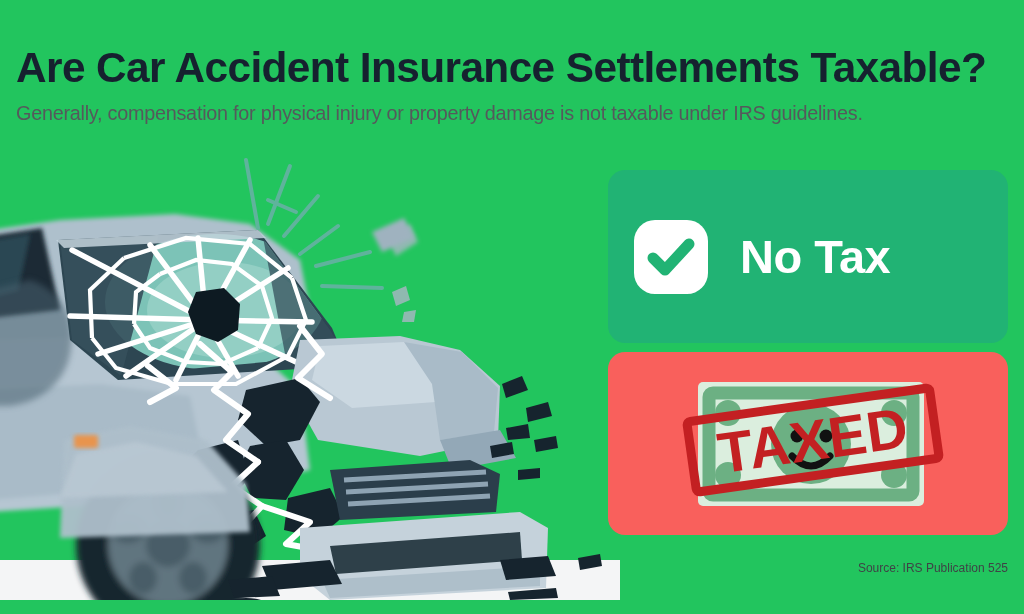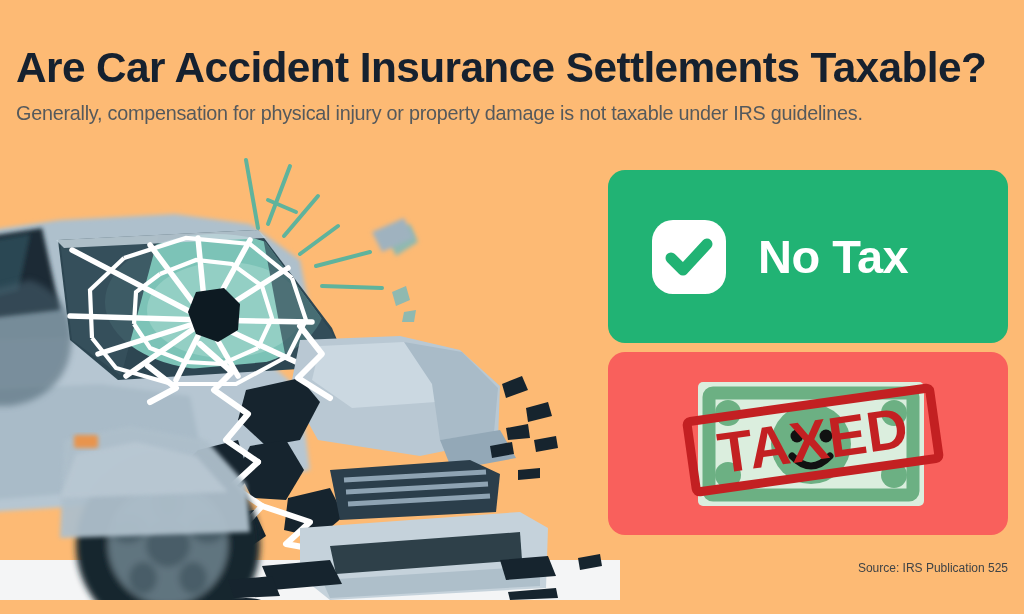--- a/index.html
+++ b/index.html
@@ -5,21 +5,21 @@
 <style>
   html, body {
     margin: 0;
     padding: 0;
     background: #ffffff;
   }
   #infographic {
     position: relative;
     width: 1024px;
     height: 614px;
-    background: #fdba74;
+    background: #22c55e;
     overflow: hidden;
     font-family: "Liberation Sans", sans-serif;
   }
 
   
   .header { position: absolute; left: 0; top: 0; width: 1024px; }
   .title {
     position: absolute;
     left: 16px;
     top: 42px;
@@ -67,21 +67,21 @@
     box-sizing: border-box;
   }
   .panel-notax {
     left: 608px;
     top: 170px;
     width: 400px;
     height: 173px;
     background: #21b374;
     display: flex;
     align-items: center;
-    padding-left: 44px;
+    padding-left: 26px;
   }
   .panel-taxed {
     left: 608px;
     top: 352px;
     width: 400px;
     height: 183px;
     background: #f9605c;
     display: flex;
     align-items: center;
     justify-content: center;

